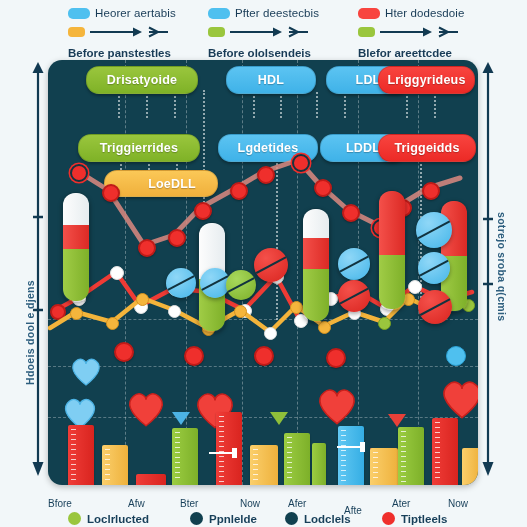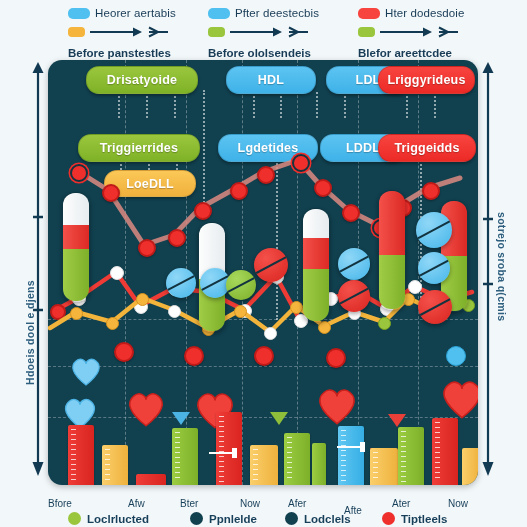--- a/index.html
+++ b/index.html
@@ -40,21 +40,21 @@
     position:absolute;border-radius:13px;
     display:flex;align-items:center;justify-content:center;
     color:#ffffff;font-weight:700;font-size:12.5px;letter-spacing:.2px;
     box-shadow:0 2px 3px rgba(0,0,0,.3);
     border:1px solid rgba(0,0,0,.12);
     text-shadow:0 1px 1px rgba(0,0,0,.25);
   }
   .pl-green{background:linear-gradient(#9ac63d,#7fb227);}
   .pl-blue{background:linear-gradient(#5cc4f2,#3fb2e8);}
   .pl-red{background:linear-gradient(#f8443f,#ec2a26);}
-  .pl-amber{background:linear-gradient(#fbc857,#f0b03c);}
+  .pl-amber{background:linear-gradient(#fbc857,#f0b03c);padding-left:22px;}
   .conn{position:absolute;width:0;border-left:2px dotted rgba(255,255,255,.55);}
 
   
   .dot{position:absolute;border-radius:50%;}
   .dot-red{background:#ef2f2c;border:2px solid #c01b18;box-shadow:0 1px 2px rgba(0,0,0,.3);}
   .dot-ring{position:absolute;border-radius:50%;background:#ef2f2c;border:2.5px solid #15333f;box-shadow:0 0 0 1.5px #ef2f2c;}
   .dot-white{background:#ffffff;border:1.5px solid #e0e0e0;}
   .dot-amber{background:#f5b53c;border:1.5px solid #d5921f;}
   .dot-blue{background:#4fc0ef;border:1.5px solid #2ba2d6;}
   .dot-green{background:#9ac63d;border:1.5px solid #79a321;}

